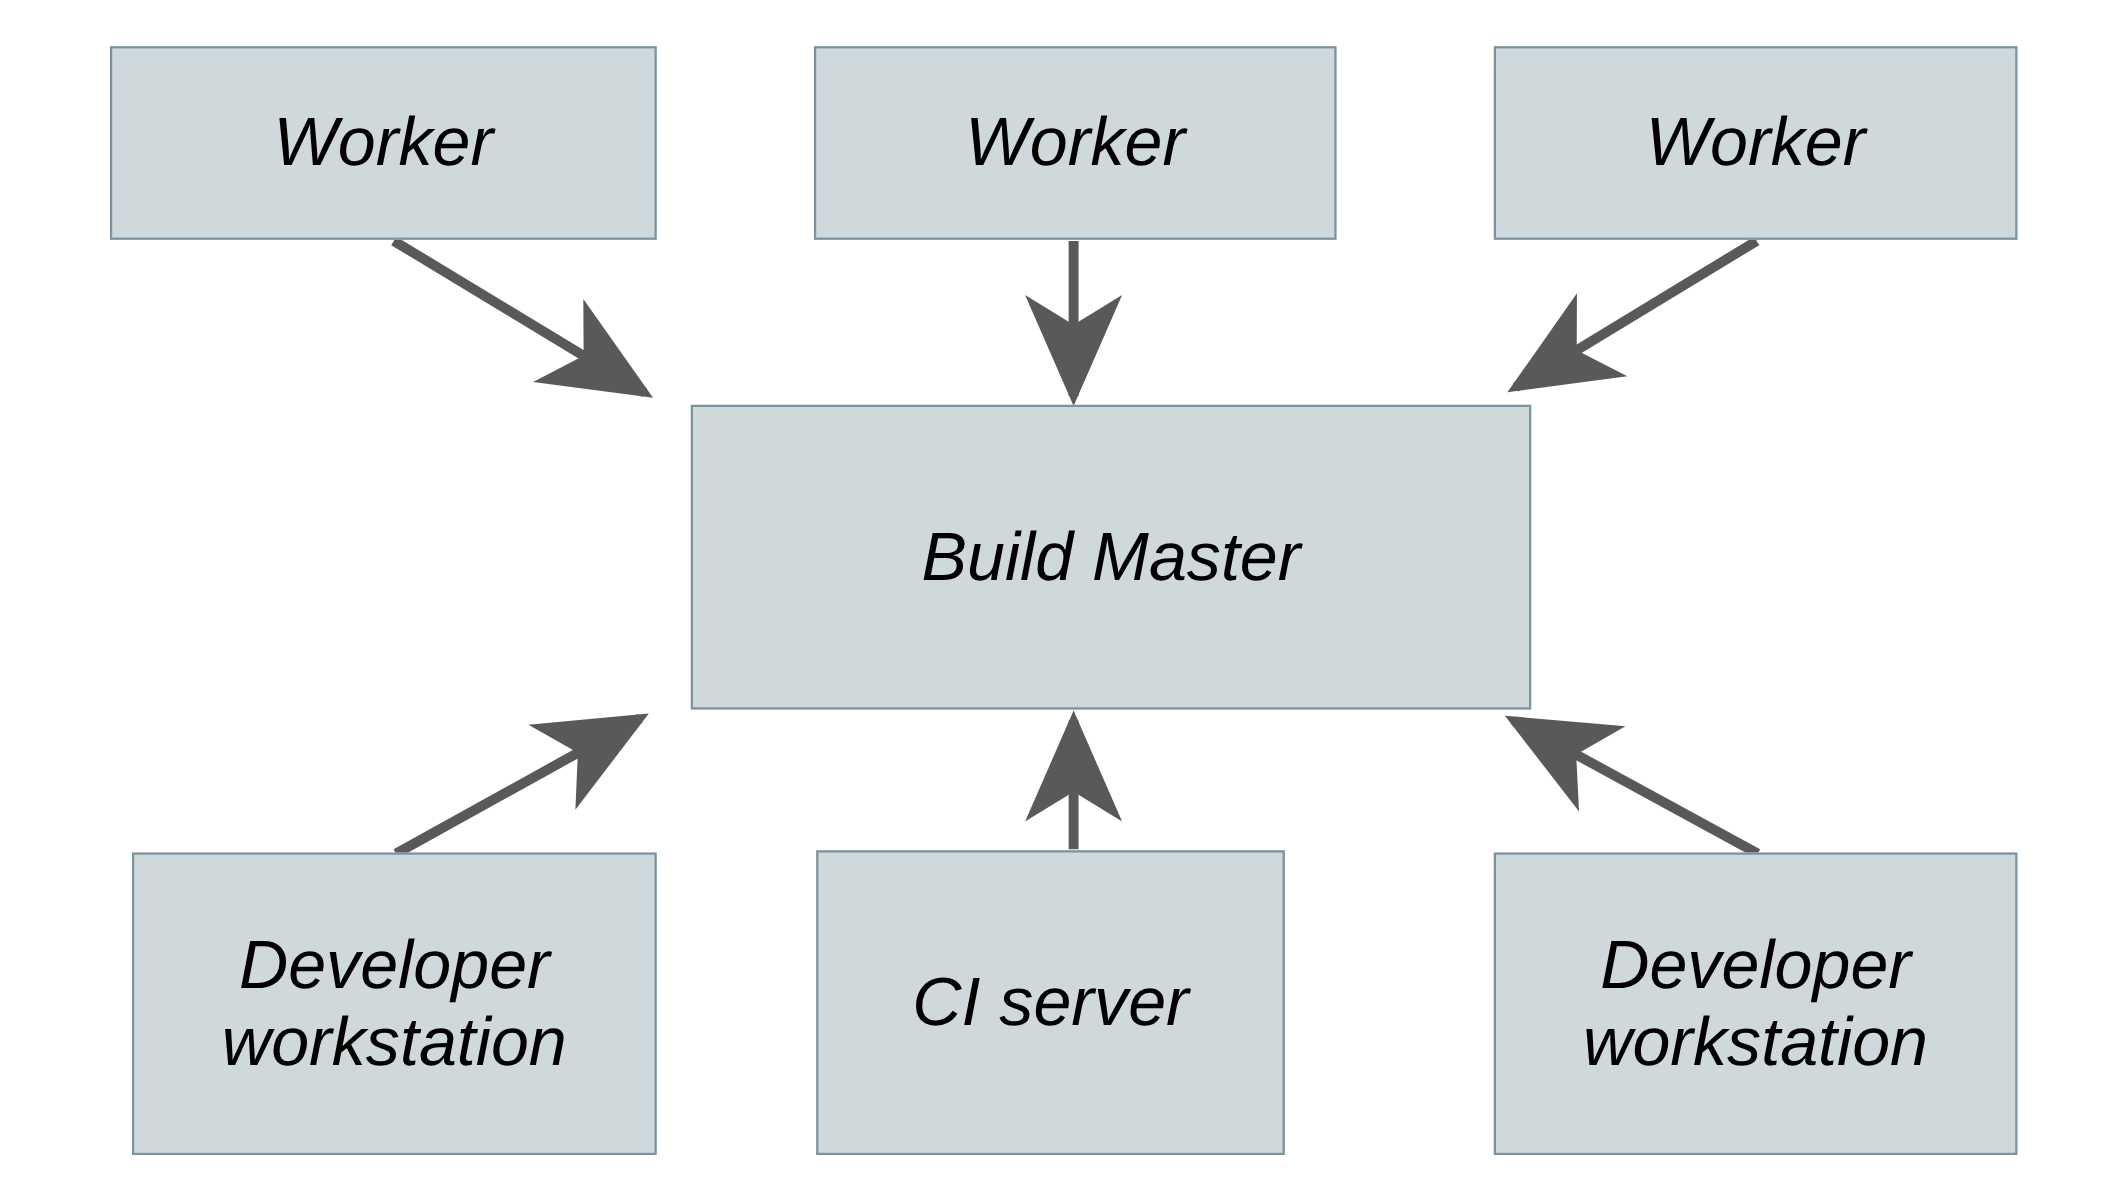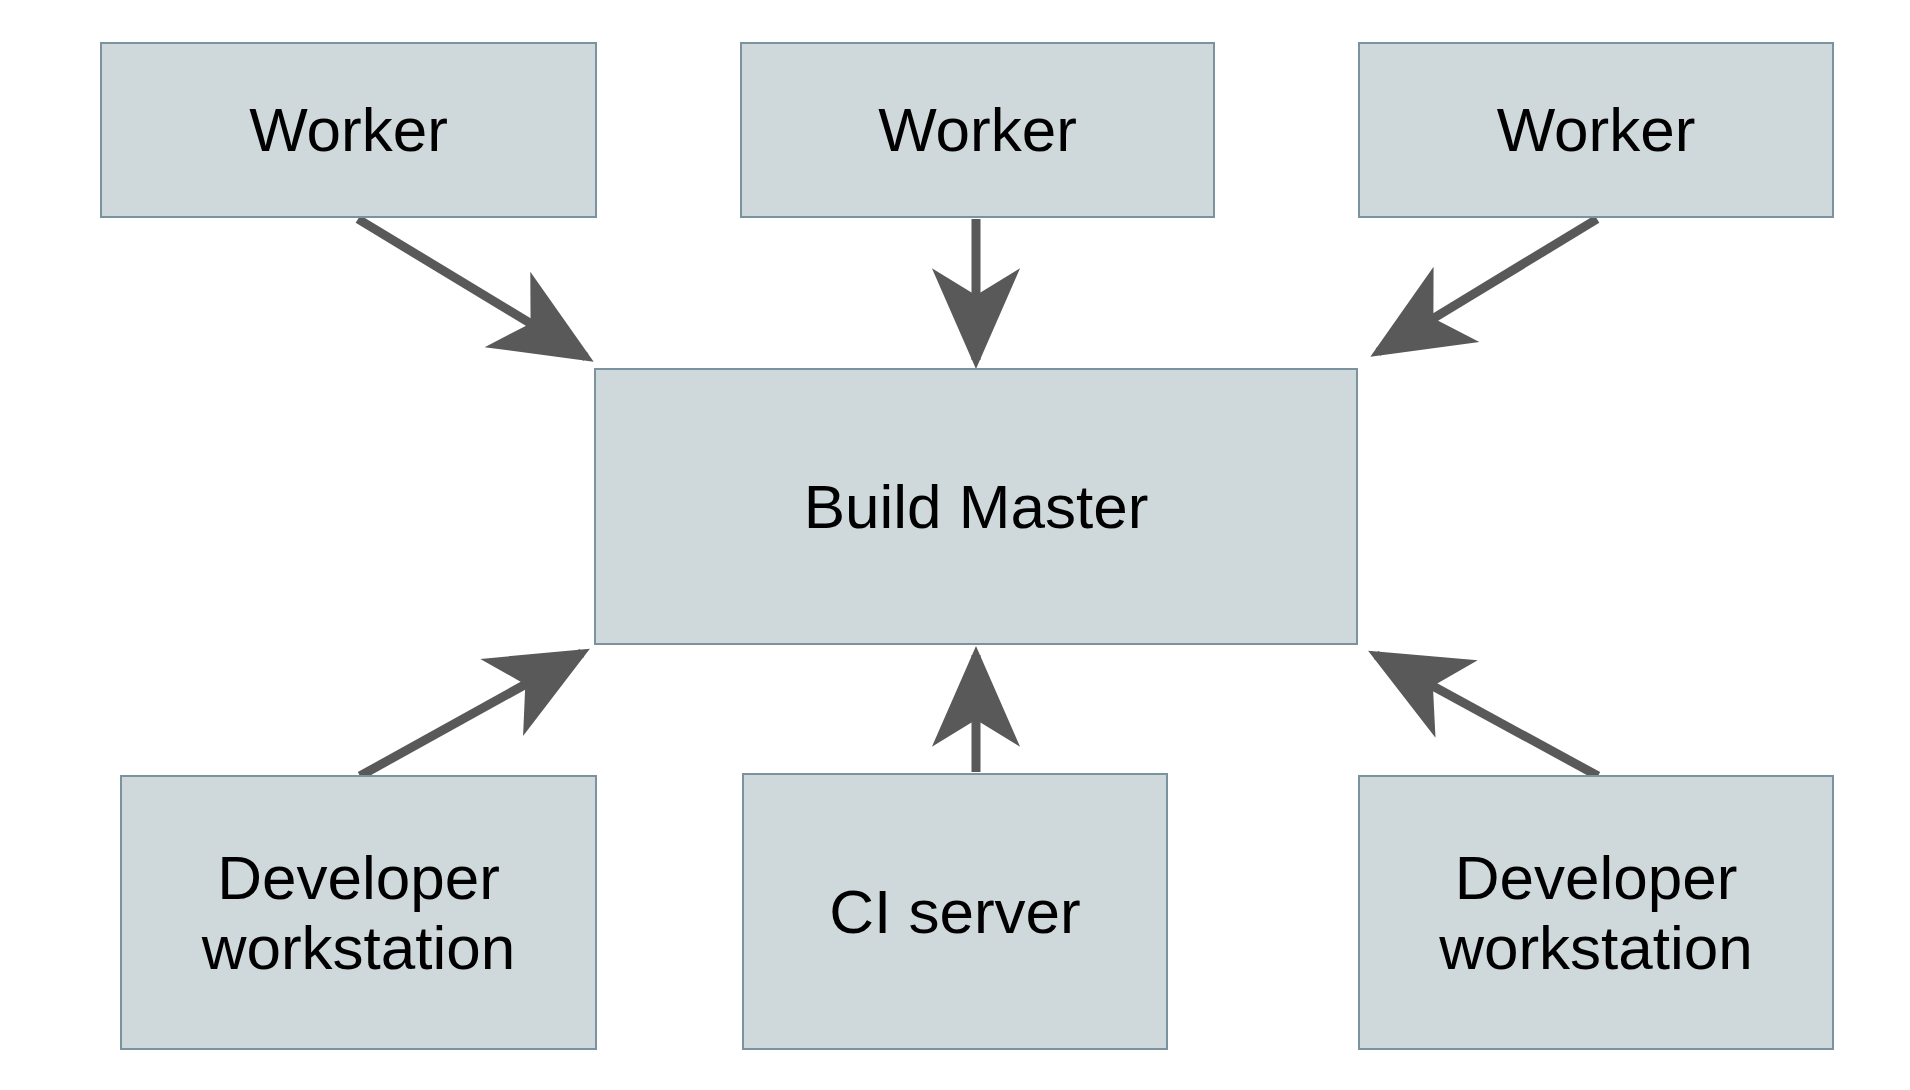--- a/index.html
+++ b/index.html
@@ -32,34 +32,35 @@
     display: flex;
     align-items: center;
     justify-content: center;
     text-align: center;
     background: #cfd8db;
     border: 2px solid #7b939e;
     color: #000000;
     line-height: 1.12;
     white-space: pre-line;
     font-weight: 400;
+    font-style: italic;
   }
   .node-label {
     display: block;
     width: 100%;
     padding: 0 8px;
     box-sizing: border-box;
     white-space: pre-line;
   }
   
   #node-worker-1 { left: 100px;  top: 42px;  width: 497px; height: 176px; font-size: 62px; }
   #node-worker-2 { left: 740px;  top: 42px;  width: 475px; height: 176px; font-size: 62px; }
   #node-worker-3 { left: 1358px; top: 42px;  width: 476px; height: 176px; font-size: 62px; }
   
-  #node-build-master { left: 594px; top: 368px; width: 764px; height: 277px; font-size: 62px; }
+  #node-build-master { left: 628px; top: 368px; width: 764px; height: 277px; font-size: 62px; }
   
   #node-dev-workstation-left  { left: 120px;  top: 775px; width: 477px; height: 275px; font-size: 62px; }
   #node-ci-server             { left: 742px;  top: 773px; width: 426px; height: 277px; font-size: 62px; }
   #node-dev-workstation-right { left: 1358px; top: 775px; width: 476px; height: 275px; font-size: 62px; }
 </style>
 </head>
 <body>
 
 <div id="diagram-canvas">
 

